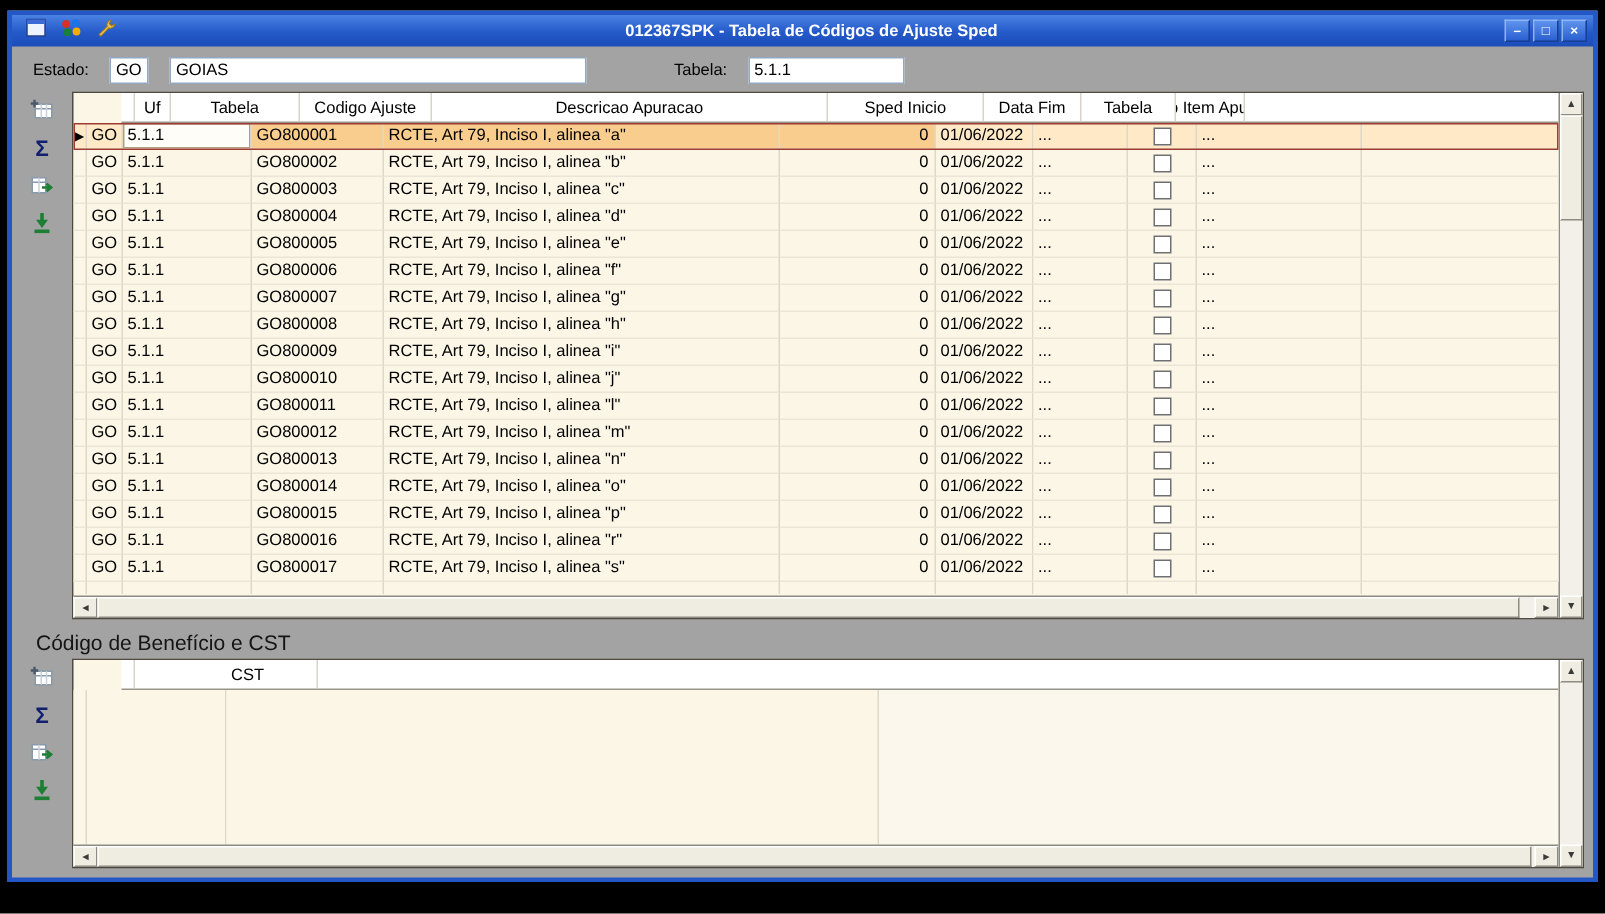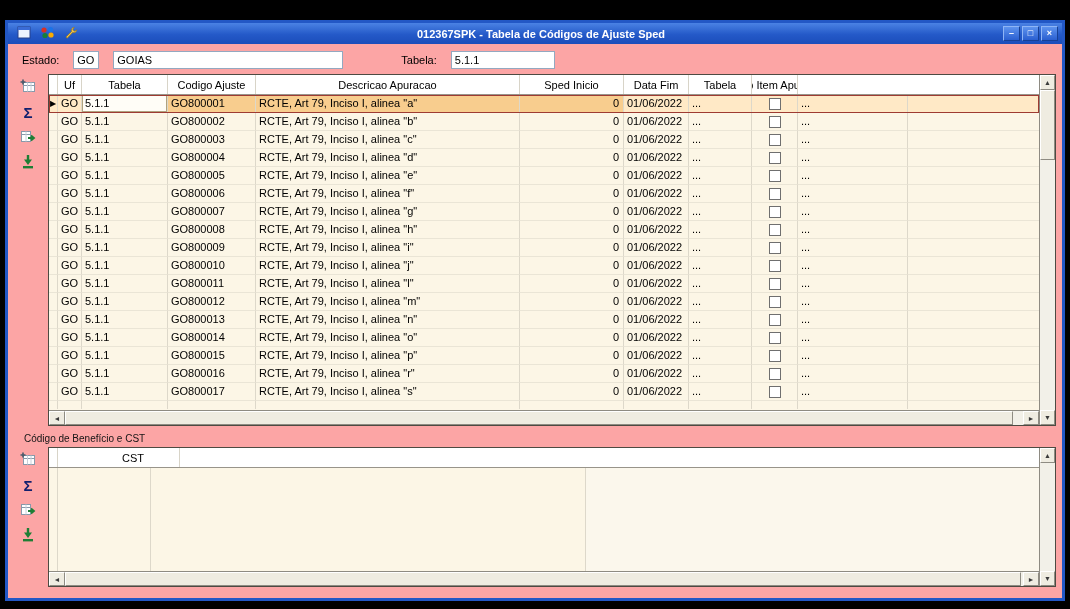--- a/index.html
+++ b/index.html
@@ -9,23 +9,23 @@
     --cream: #FCF6E6;
     --gridline-v: #DDD8CA;
     --gridline-h: #EAE5D6;
   }
   body {
     width: 1070px; height: 609px; background: #000;
     overflow: hidden; position: relative;
     font-family: "Liberation Sans", sans-serif;
   }
   .window {
-    position: absolute; left: 5px; top: 20px;
+    position: absolute; left: 5px; top: 7px;
     width: 1060px; height: 581px;
-    border: 3px solid #2257C5; background: #fca5a5;
+    border: 3px solid #2257C5; background: #a3a3a3;
   }
   
   .titlebar {
     height: 21px; display: flex; align-items: center; padding: 0 3px;
     background: linear-gradient(180deg, #4A82E4 0%, #2459C8 55%, #1B4DBA 100%);
   }
   .tb-icons { display: flex; align-items: center; gap: 9px; margin-left: 6px; }
   .title {
     flex: 1; text-align: center; color: #fff;
     font-size: 11px; font-weight: bold; white-space: nowrap; overflow: hidden;
@@ -37,36 +37,36 @@
     border: 1px solid #174095; border-top-color: #8FB5F5; border-left-color: #8FB5F5;
     color: #fff; font-size: 9px; font-weight: bold; line-height: 1; cursor: pointer;
   }
   
   .form-row { display: flex; align-items: center; padding: 7px 0 5px 14px; font-size: 11px; gap: 14px; }
   .inp {
     height: 18px; border: 1px solid #93A8C0; background: #fff;
     font: 11px "Liberation Sans", sans-serif; padding: 0 3px;
   }
   .inp-uf { width: 26px; }
-  .inp-nome { width: 230px; }
+  .inp-nome { width: 278px; }
   .inp-tabela { width: 104px; }
   .form-gap { width: 30px; }
   
   .section { display: flex; margin-right: 6px; }
   .vtoolbar { width: 40px; display: flex; flex-direction: column; align-items: center; padding-top: 2px; gap: 3px; }
   .tbtn { width: 26px; height: 22px; display: flex; align-items: center; justify-content: center; background: transparent; border: none; cursor: pointer; }
   .sigma { font-size: 15px; font-weight: bold; color: #101F6E; line-height: 1; }
   .gridframe { flex: 1; border: 1px solid #4D4A42; display: flex; background: var(--cream); min-width: 0; }
   .s1 .gridframe { height: 352px; }
   .s2 .gridframe { height: 140px; }
   .gridcol { flex: 1; display: flex; flex-direction: column; min-width: 0; }
   
   .g1-header, .g2-header {
     display: grid; height: 20px; background: #fff;
-    border-bottom: 1px solid #98948A; font-size: 11px; color: #000;
+    border-bottom: 1px solid #98948A; font-size: 11px; color: #000; margin-left: 32px;
   }
   .g1-header { grid-template-columns: var(--g1cols); }
   .g2-header { grid-template-columns: var(--g2cols); gap: 29px; }
   .hcell {
     display: flex; align-items: center; justify-content: center;
     border-right: 1px solid #D8D4C8; overflow: hidden; white-space: nowrap;
   }
   .hcell.nob { border-right: none; }
   .g1-row {
     display: grid; grid-template-columns: var(--g1cols);
@@ -102,21 +102,21 @@
     background: #EFECE1; border: 1px solid; border-color: #FFFFFF #8E8B82 #8E8B82 #FFFFFF;
     color: #3A3A3A; font-size: 7px; line-height: 1; cursor: pointer; flex: none;
   }
   .hscroll .sb-btn { width: 16px; height: 100%; }
   .vscroll .sb-btn { width: 100%; height: 15px; }
   .h-thumb { flex: 1; margin-right: 10px; background: #EFECE1; border: 1px solid; border-color: #FFF #8E8B82 #8E8B82 #FFF; cursor: pointer; }
   .h-thumb.full { margin-right: 2px; }
   .v-thumb { height: 70px; background: #EFECE1; border: 1px solid; border-color: #FFF #8E8B82 #8E8B82 #FFF; cursor: pointer; }
   .v-spacer { flex: 1; }
   
-  .sec-label { font-size: 10px; color: #141414; margin: 7px 12px 3px 16px; }
+  .sec-label { font-size: 14px; color: #141414; margin: 7px 12px 3px 16px; }
 </style>
 </head>
 <body>
 
 <div class="window">
 
   <div class="titlebar">
     <span class="tb-icons">
       <span>
         <svg width="14" height="13">

